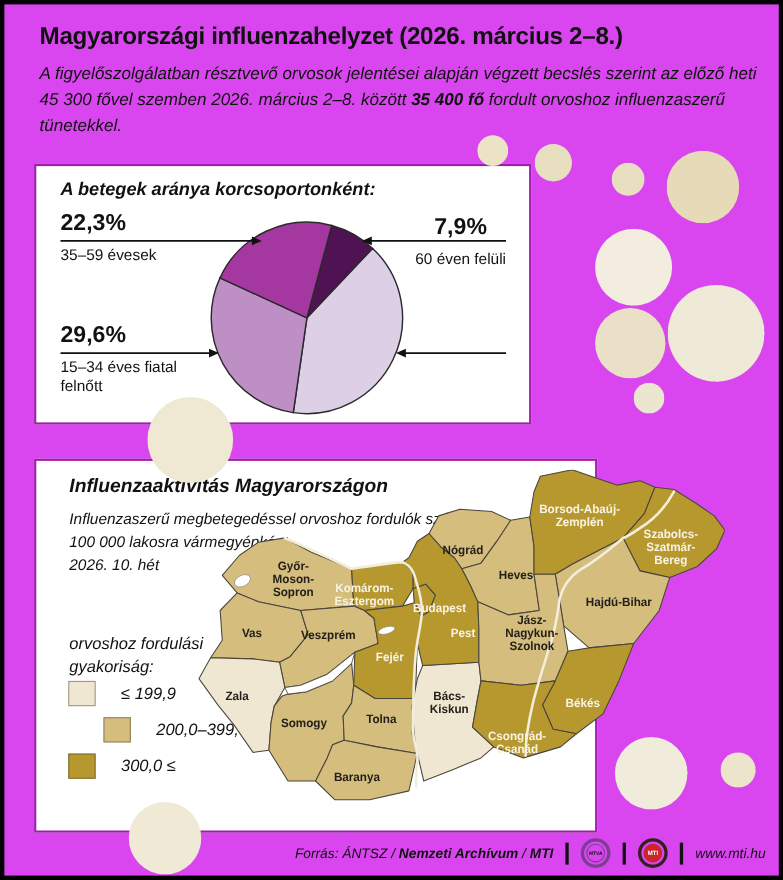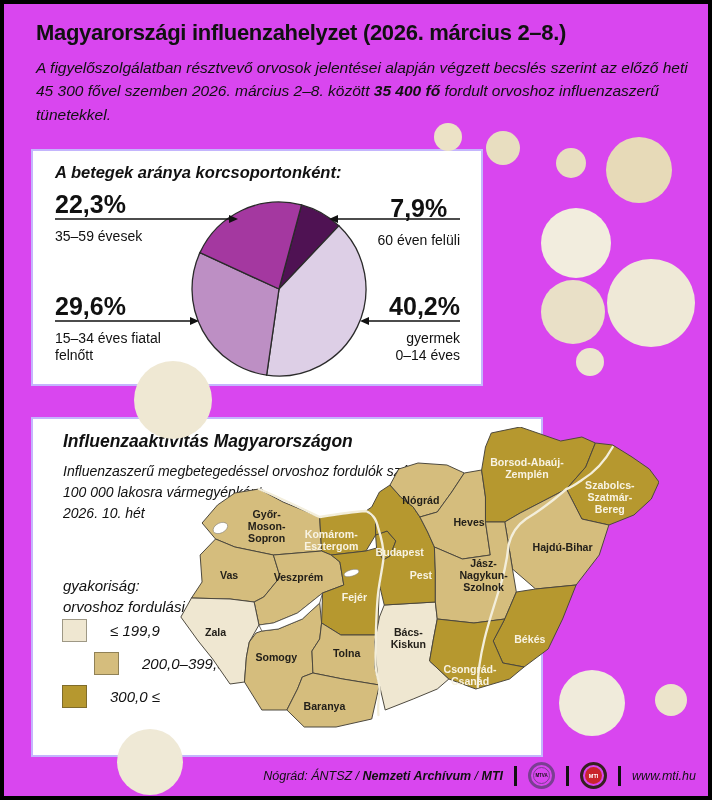--- a/index.html
+++ b/index.html
@@ -9,30 +9,30 @@
   #frame { position:absolute; inset:0; border:4px solid #000; z-index:10; pointer-events:none; }
 
   
   #page-title { position:absolute; left:36px; top:20px; font-size:22px; font-weight:bold;
                 letter-spacing:-0.3px; z-index:3; }
   #intro { position:absolute; left:36px; top:56px; width:652px; font-size:15.5px;
            font-style:italic; line-height:1.5; z-index:3; }
   #intro b { font-weight:bold; }
 
   
-  .panel { position:absolute; background:#fff; border:2px solid #c4b5fd; z-index:2; }
+  .panel { position:absolute; background:#fff; border:2px solid #a21caf; z-index:2; }
   #pie-panel { left:31px; top:149px; width:452px; height:237px; }
   #map-panel { left:31px; top:417px; width:512px; height:340px; }
 
   #pie-title { position:absolute; left:22px; top:12px; font-size:16.5px; font-weight:bold;
                font-style:italic; }
   #pie-svg { position:absolute; left:0; top:0; width:448px; height:233px; }
 
   .callout { position:absolute; z-index:3; }
-  .callout .pct { font-size:25px; font-weight:bold; line-height:1.1; }
+  .callout .pct { font-size:21px; font-weight:bold; line-height:1.1; }
   .callout .sub { margin-top:9px; font-size:14px; font-weight:normal; line-height:17px; }
   .callout .sub span { display:block; }
   #co-tl { left:22px; top:40px; text-align:left; }
   #co-tr { right:21px; top:44px; text-align:center; }
   #co-bl { left:22px; top:142px; text-align:left; }
   #co-br { right:21px; top:142px; text-align:right; }
 
   
   #map-title { position:absolute; left:30px; top:12px; font-size:17.5px; font-weight:bold;
                font-style:italic; }
@@ -107,39 +107,32 @@
           <span>60 éven felüli</span>
         </div>
     </div>
     <div class="callout" id="co-bl">
       <div class="pct">29,6%</div>
       <div class="sub">
           <span>15–34 éves fiatal</span>
           <span>felnőtt</span>
         </div>
     </div>
-    <div class="callout" id="co-br">
-      <div class="pct">40,2%</div>
-      <div class="sub">
-          <span>gyermek</span>
-          <span>0–14 éves</span>
-        </div>
-    </div>
   </section>
 
   <section class="panel" id="map-panel">
     <h2 id="map-title">Influenzaaktivitás Magyarországon</h2>
     <div id="map-subtitle">
       <span>Influenzaszerű megbetegedéssel orvoshoz fordulók száma</span>
       <span>100 000 lakosra vármegyénként</span>
       <span>2026. 10. hét</span>
     </div>
     <div id="legend-title">
+      <span>orvoshoz fordulási</span>
       <span>gyakoriság:</span>
-      <span>orvoshoz fordulási</span>
     </div>
     <div class="lg-row" id="lg-0">
       <div class="lg-swatch" style="background: rgb(239, 231, 209);"></div>
       <div class="lg-label">≤ 199,9</div>
     </div>
     <div class="lg-row" id="lg-1">
       <div class="lg-swatch" style="background: rgb(213, 189, 125);"></div>
       <div class="lg-label">200,0–399,9</div>
     </div>
     <div class="lg-row" id="lg-2">
@@ -204,21 +197,21 @@
       <div class="blob" style="left: 541px; top: 280px; width: 64px; height: 64px; background: rgb(233, 224, 199); border: 3px dotted rgb(233, 224, 199);"></div>
       <div class="blob" style="left: 607px; top: 259px; width: 88px; height: 88px; background: rgb(239, 233, 215); border: 3px dotted rgb(239, 233, 215);"></div>
       <div class="blob" style="left: 576px; top: 348px; width: 28px; height: 28px; background: rgb(236, 229, 207); border: 3px dotted rgb(236, 229, 207);"></div>
       <div class="blob" style="left: 134px; top: 361px; width: 78px; height: 78px; background: rgb(239, 232, 211); border: 3px dotted rgb(239, 232, 211);"></div>
       <div class="blob" style="left: 117px; top: 729px; width: 66px; height: 66px; background: rgb(239, 233, 214); border: 3px dotted rgb(239, 233, 214);"></div>
       <div class="blob" style="left: 559px; top: 670px; width: 66px; height: 66px; background: rgb(240, 235, 219); border: 3px dotted rgb(240, 235, 219);"></div>
       <div class="blob" style="left: 655px; top: 684px; width: 32px; height: 32px; background: rgb(236, 228, 203); border: 3px dotted rgb(236, 228, 203);"></div>
     </div>
 
   <div id="footer">
-    <div class="src"><span>Nógrád: ÁNTSZ / </span><b>Nemzeti Archívum</b><span> / </span><b>MTI</b></div>
+    <div class="src"><span>Forrás: ÁNTSZ / </span><b>Nemzeti Archívum</b><span> / </span><b>MTI</b></div>
     <div class="vbar"></div>
     <div class="logo" id="mtva-logo">
         <div class="inner">
           <span>MTVA</span>
         </div>
       </div>
     <div class="vbar"></div>
     <div class="logo" id="mti-logo">
         <div class="inner">
           <span>MTI</span>

